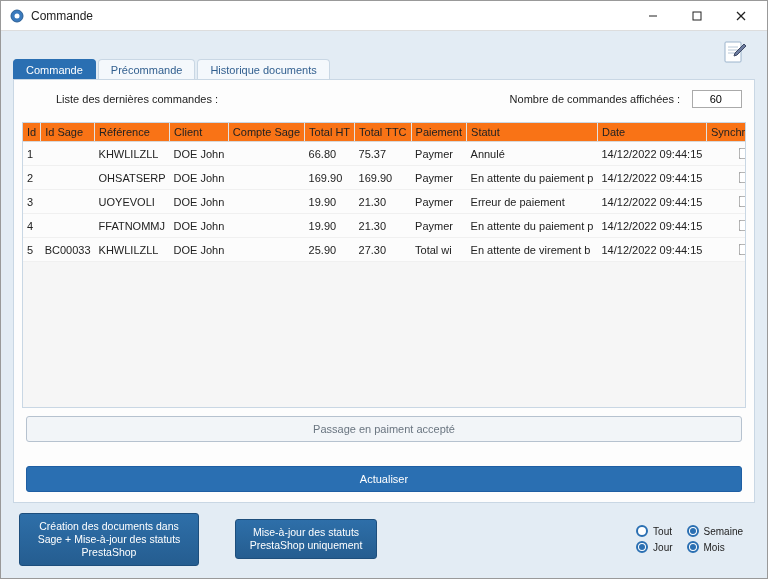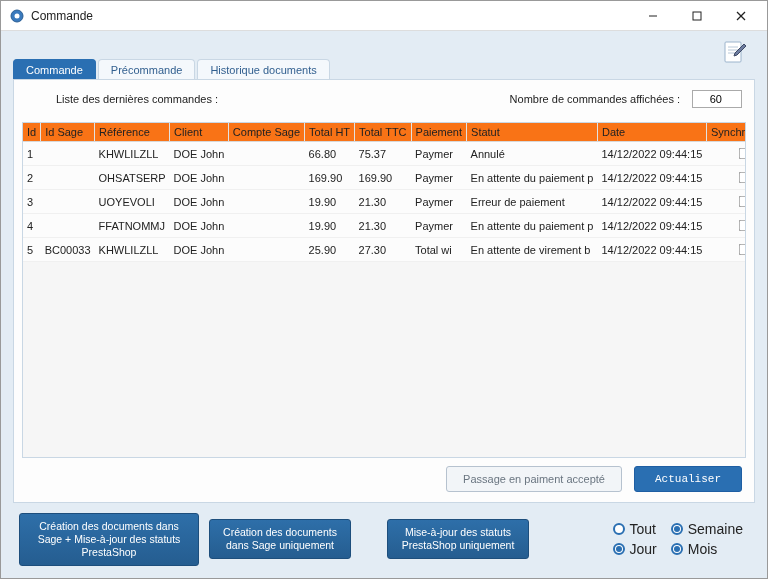--- a/index.html
+++ b/index.html
@@ -28,28 +28,28 @@
   .grid-wrap { flex: 1; border: 1px solid #c9d7e4; background: #f6f6f6; overflow: hidden; }
   table.grid { width: 100%; border-collapse: collapse; font-size: 11px; background: #fcfcfc; }
   .grid th { text-align: left; font-weight: 400; background: #f97316; border-right: 1px solid #e2e2e2; border-bottom: 1px solid #d8d8d8; padding: 3px 4px; white-space: nowrap; overflow: hidden; }
   .grid td { padding: 2px 4px; border-bottom: 1px solid #f0f0f0; white-space: nowrap; overflow: hidden; }
   .grid td.num { text-align: left; }
   .grid input[type=checkbox]{ transform: scale(0.9); }
   .col-id{width:18px;} .col-idsage{width:46px;} .col-ref{width:66px;} .col-client{width:92px;}
   .col-compte{width:60px;} .col-ht{width:50px;} .col-ttc{width:50px;} .col-pay{width:44px;}
   .col-statut{width:132px;} .col-date{width:110px;} .col-sync{width:74px;text-align:left;}
 
-  .panel-actions { display:flex; justify-content:flex-end; gap:12px; padding:8px 4px 2px; }
+  .panel-actions { display:flex; justify-content:flex-end; gap:24px; padding:8px 4px 2px;flex-direction:column; }
   .btn-flat { padding: 6px 16px; font-size: 11px; border: 1px solid #b6c2cf; background:#f2f5f8; color:#6a7580; border-radius: 3px; }
-  .btn-primary { padding: 6px 20px; font-size: 11px; border: 1px solid #1e5ea3; background:#2a6fb2; color:#fff; border-radius: 3px; font-family: Liberation Mono, monospace; }
+  .btn-primary { padding: 6px 20px; font-size: 11px; border: 1px solid #1e5ea3; background:#2a6fb2; color:#fff; border-radius: 3px; }
 
   .bottombar { display:flex; align-items:center; gap:10px; padding: 10px 6px 4px; }
   .bigbtn { background: linear-gradient(#2e6fa9,#255d90); color:#fff; font-size:10.5px; text-align:center; padding:6px 10px; border:1px solid #1d4e7c; border-radius:3px; line-height:1.25; min-height:34px; display:flex; align-items:center; justify-content:center; }
   .bigbtn.b1{flex-basis:180px;} .bigbtn.b2{flex-basis:142px;} .bigbtn.b3{flex-basis:142px;margin-left:26px;} .bigbtn.b4{flex-basis:148px;}
-  .radios { margin-left:auto; display:grid; grid-template-columns:auto auto; column-gap:14px; row-gap:4px; font-size:14px; padding-right:6px; }
+  .radios { margin-left:auto; display:grid; grid-template-columns:auto auto; column-gap:14px; row-gap:4px; font-size:10px; padding-right:6px; }
   .radio { display:flex; align-items:center; gap:5px; }
   .radio-dot { width:12px; height:12px; border-radius:50%; background:#fff; position:relative; border:2px solid #2a6fb2; }
   .radio-dot.on::after{ content:""; position:absolute; inset:1px; border-radius:50%; background:#2a6fb2; }
 </style>
 </head>
 <body>
 
 <div class="window">
   <div class="titlebar">
     <span class="app-icon">
@@ -206,21 +206,20 @@
       </div>
 
       <div class="panel-actions">
         <button class="btn-flat">Passage en paiment accepté</button>
         <button class="btn-primary">Actualiser</button>
       </div>
     </div>
 
     <div class="bottombar">
       <div class="bigbtn b1">Création des documents dans Sage + Mise-à-jour des statuts PrestaShop</div>
-      <div class="bigbtn b2">Création des documents dans Sage uniquement</div>
       <div class="bigbtn b3">Mise-à-jour des statuts PrestaShop uniquement</div>
       <div class="radios">
         <label class="radio">
             <span class="radio-dot"></span>
             <span>Tout</span>
           </label>
         <label class="radio">
             <span class="radio-dot on"></span>
             <span>Semaine</span>
           </label>

